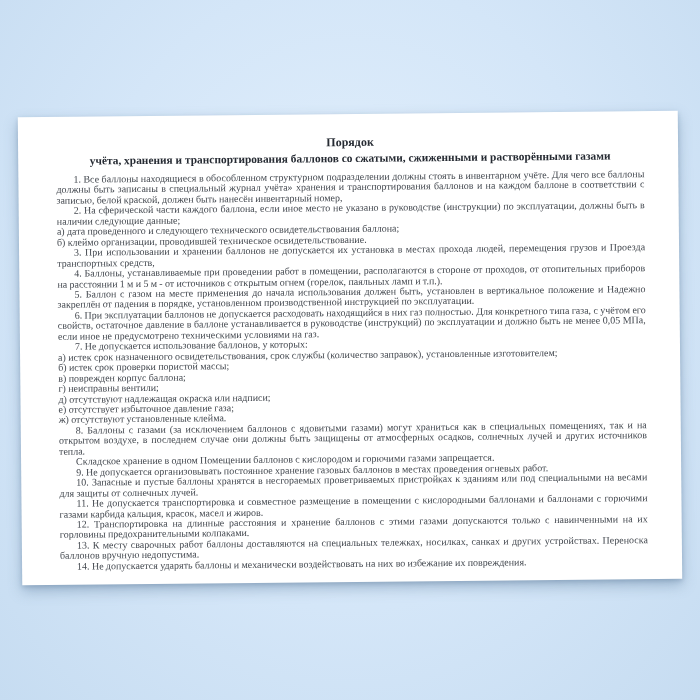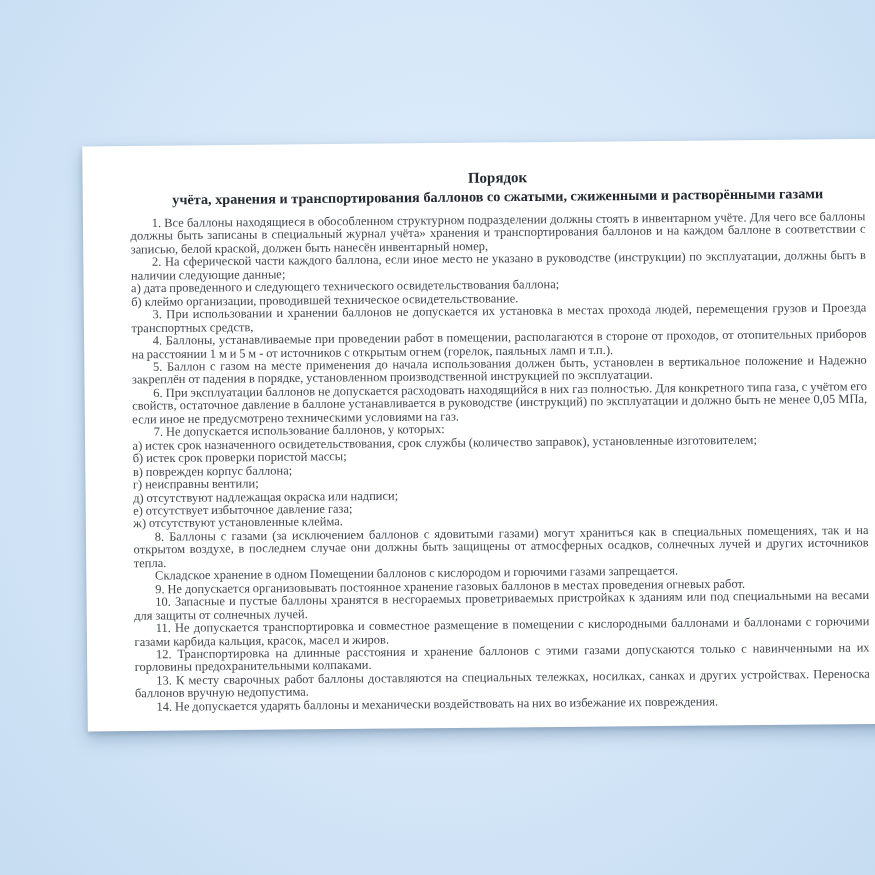--- a/index.html
+++ b/index.html
@@ -10,21 +10,20 @@
     width: 700px;
     height: 700px;
     overflow: hidden;
     position: relative;
     font-family: "Liberation Serif", serif;
     background: radial-gradient(ellipse at 50% 42%, #e3f0fc 0%, #d4e6f8 55%, #c6dcf1 100%);
   }
   .stage {
     position: absolute;
     inset: 0;
-    margin-left: 48px;
   }
   .paper {
     position: absolute;
     left: 20px;
     top: 114px;
     width: 660px;
     height: 468px;
     background: #ffffff;
     transform: rotate(-0.55deg);
     transform-origin: 50% 50%;

